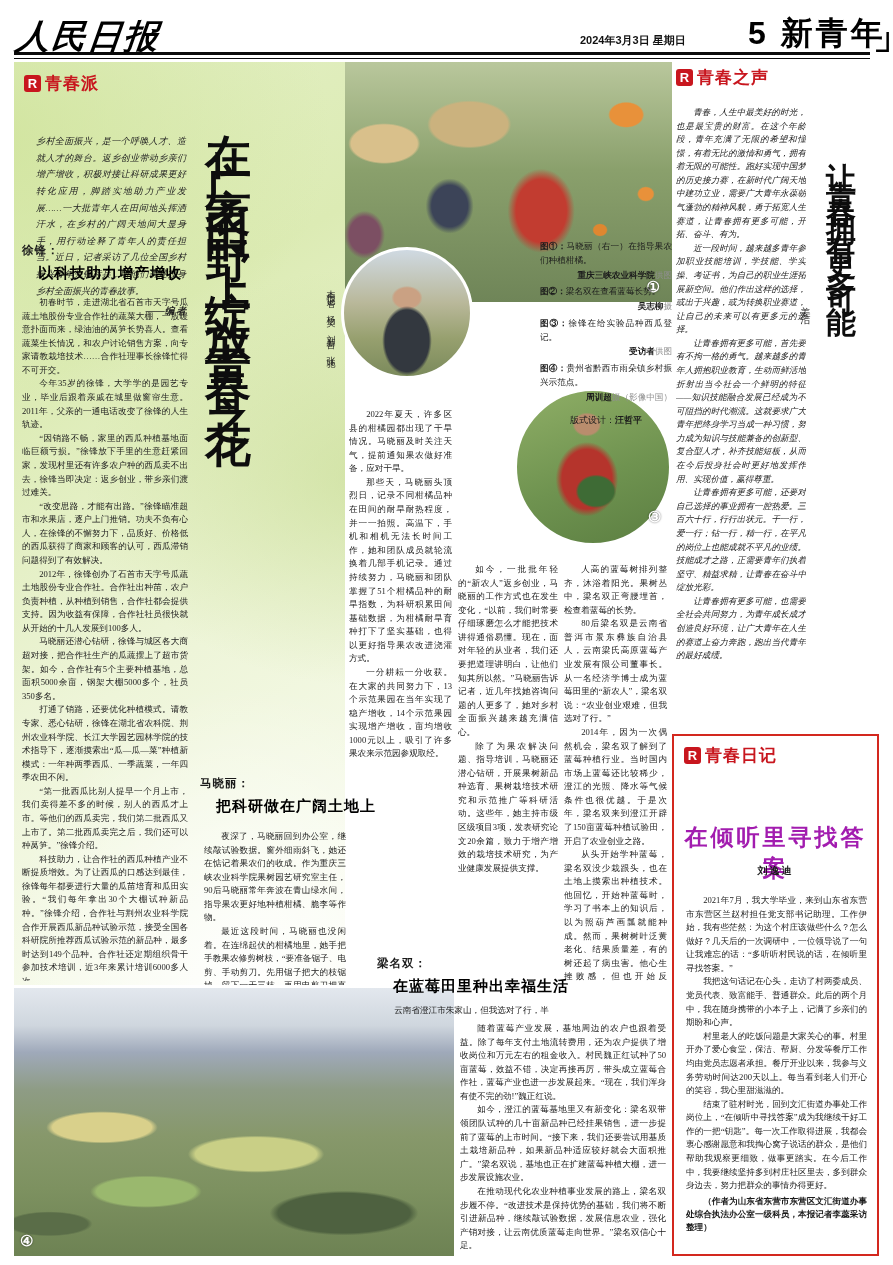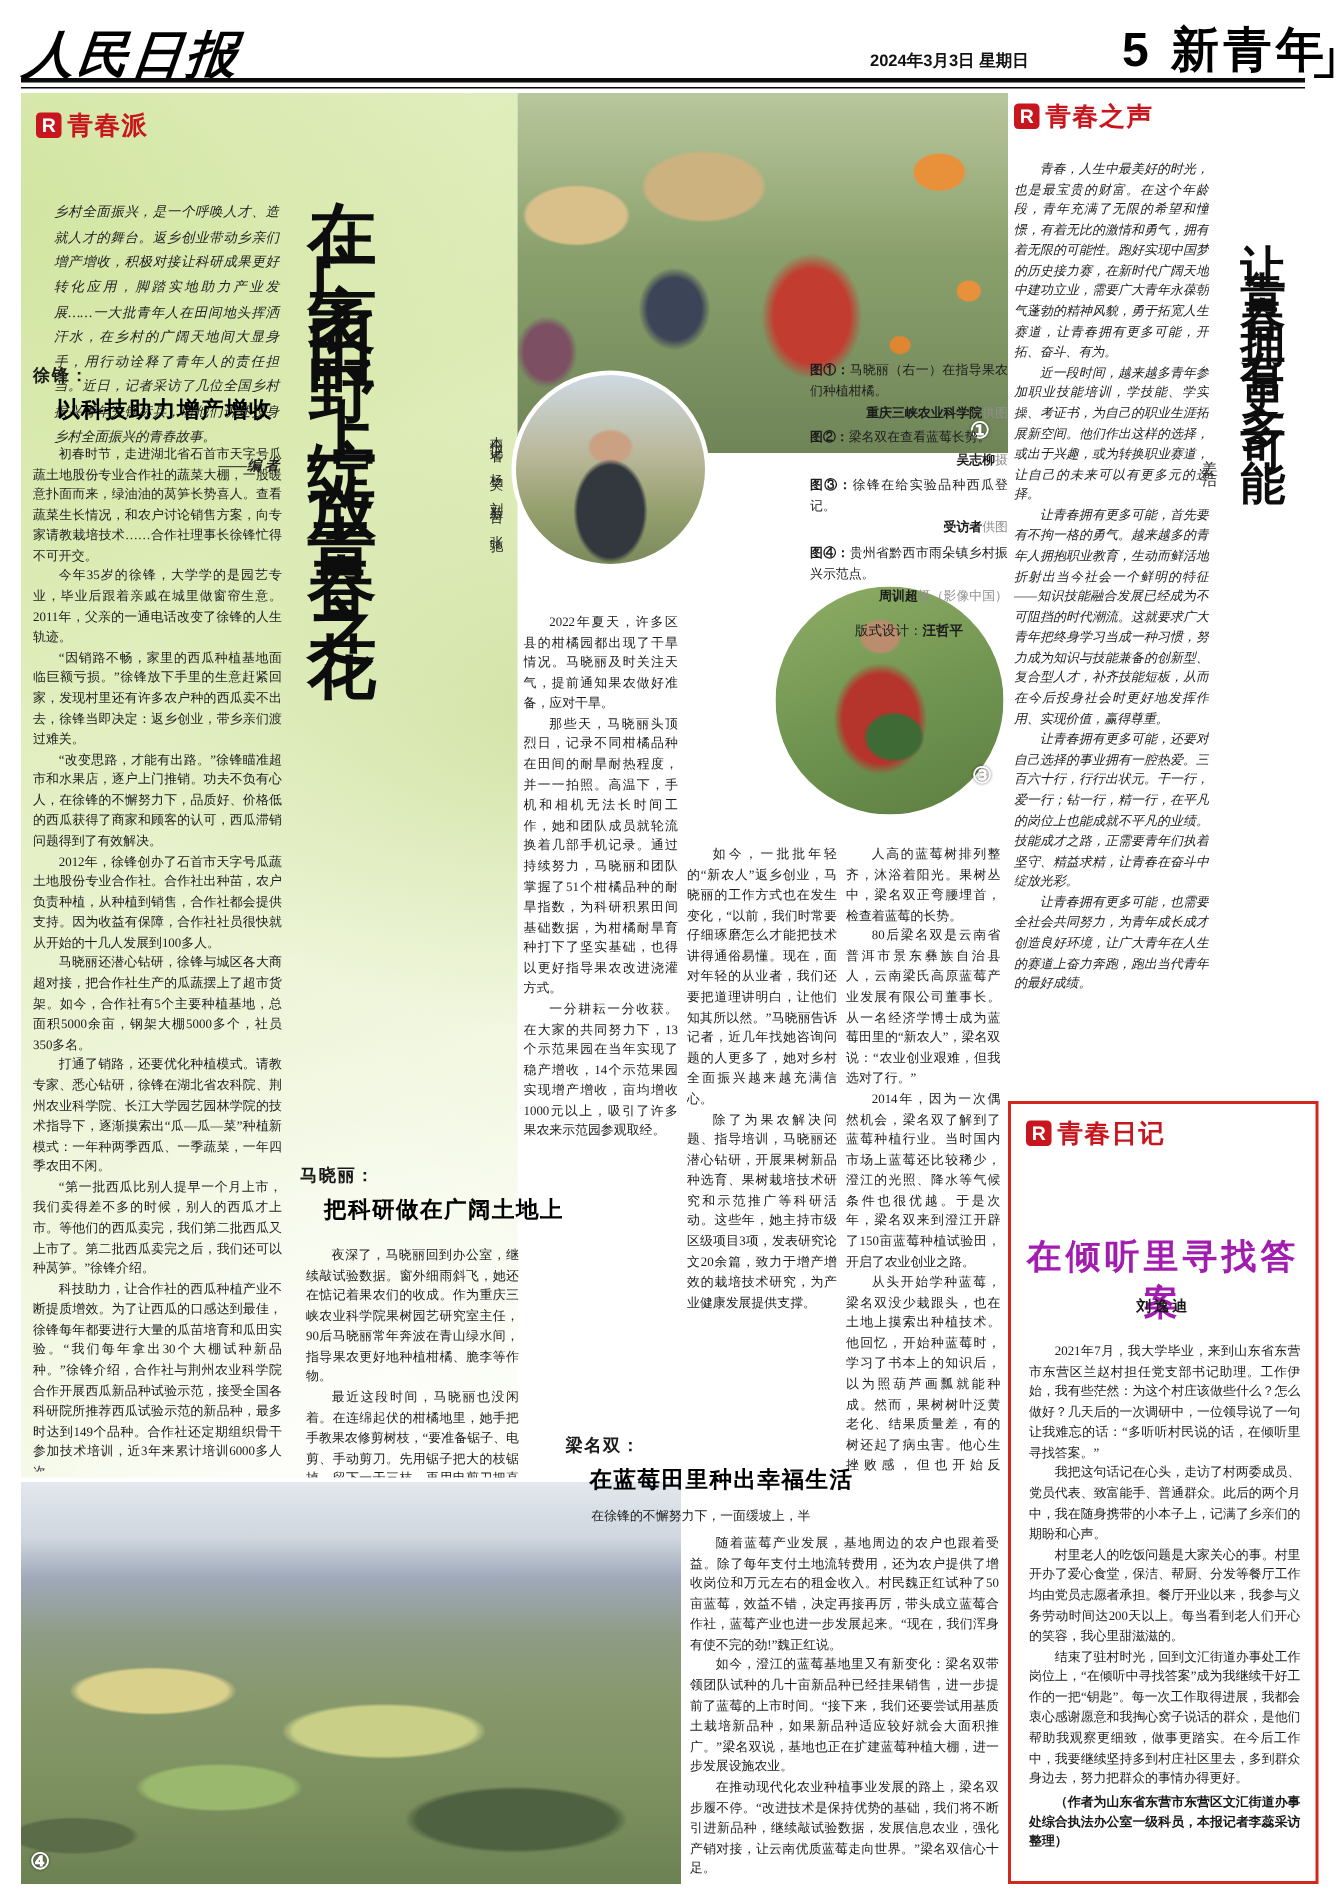--- a/index.html
+++ b/index.html
@@ -207,21 +207,21 @@
 
   <div class="speaker mxl-speaker">马晓丽：</div>
   <div class="story-title mxl-title">把科研做在广阔土地上</div>
   <div class="body-text mxl-intro">
       <p>夜深了，马晓丽回到办公室，继续敲试验数据。窗外细雨斜飞，她还在惦记着果农们的收成。作为重庆三峡农业科学院果树园艺研究室主任，90后马晓丽常年奔波在青山绿水间，指导果农更好地种植柑橘、脆李等作物。</p>
       <p>最近这段时间，马晓丽也没闲着。在连绵起伏的柑橘地里，她手把手教果农修剪树枝，“要准备锯子、电剪、手动剪刀。先用锯子把大的枝锯掉，留下一干三枝，再用电剪刀把直立的营养枝剪掉……”</p>
     </div>
 
   <div class="speaker lms-speaker">梁名双：</div>
   <div class="story-title lms-title">在蓝莓田里种出幸福生活</div>
-  <div class="lms-lead">在徐锋的不懈努力下，一面缓坡上，半</div>
+  <div class="lms-lead">云南省澄江市朱家山，但我选对了行，半</div>
 
   <div class="sec-head qcs-head">
     <span class="sec-logo">R</span>
     <span class="sec-label">青春之声</span>
   </div>
   <div class="body-text qcs-body">
       <p>青春，人生中最美好的时光，也是最宝贵的财富。在这个年龄段，青年充满了无限的希望和憧憬，有着无比的激情和勇气，拥有着无限的可能性。跑好实现中国梦的历史接力赛，在新时代广阔天地中建功立业，需要广大青年永葆朝气蓬勃的精神风貌，勇于拓宽人生赛道，让青春拥有更多可能，开拓、奋斗、有为。</p>
       <p>近一段时间，越来越多青年参加职业技能培训，学技能、学实操、考证书，为自己的职业生涯拓展新空间。他们作出这样的选择，或出于兴趣，或为转换职业赛道，让自己的未来可以有更多元的选择。</p>
       <p>让青春拥有更多可能，首先要有不拘一格的勇气。越来越多的青年人拥抱职业教育，生动而鲜活地折射出当今社会一个鲜明的特征——知识技能融合发展已经成为不可阻挡的时代潮流。这就要求广大青年把终身学习当成一种习惯，努力成为知识与技能兼备的创新型、复合型人才，补齐技能短板，从而在今后投身社会时更好地发挥作用、实现价值，赢得尊重。</p>
       <p>让青春拥有更多可能，还要对自己选择的事业拥有一腔热爱。三百六十行，行行出状元。干一行，爱一行；钻一行，精一行，在平凡的岗位上也能成就不平凡的业绩。技能成才之路，正需要青年们执着坚守、精益求精，让青春在奋斗中绽放光彩。</p>

